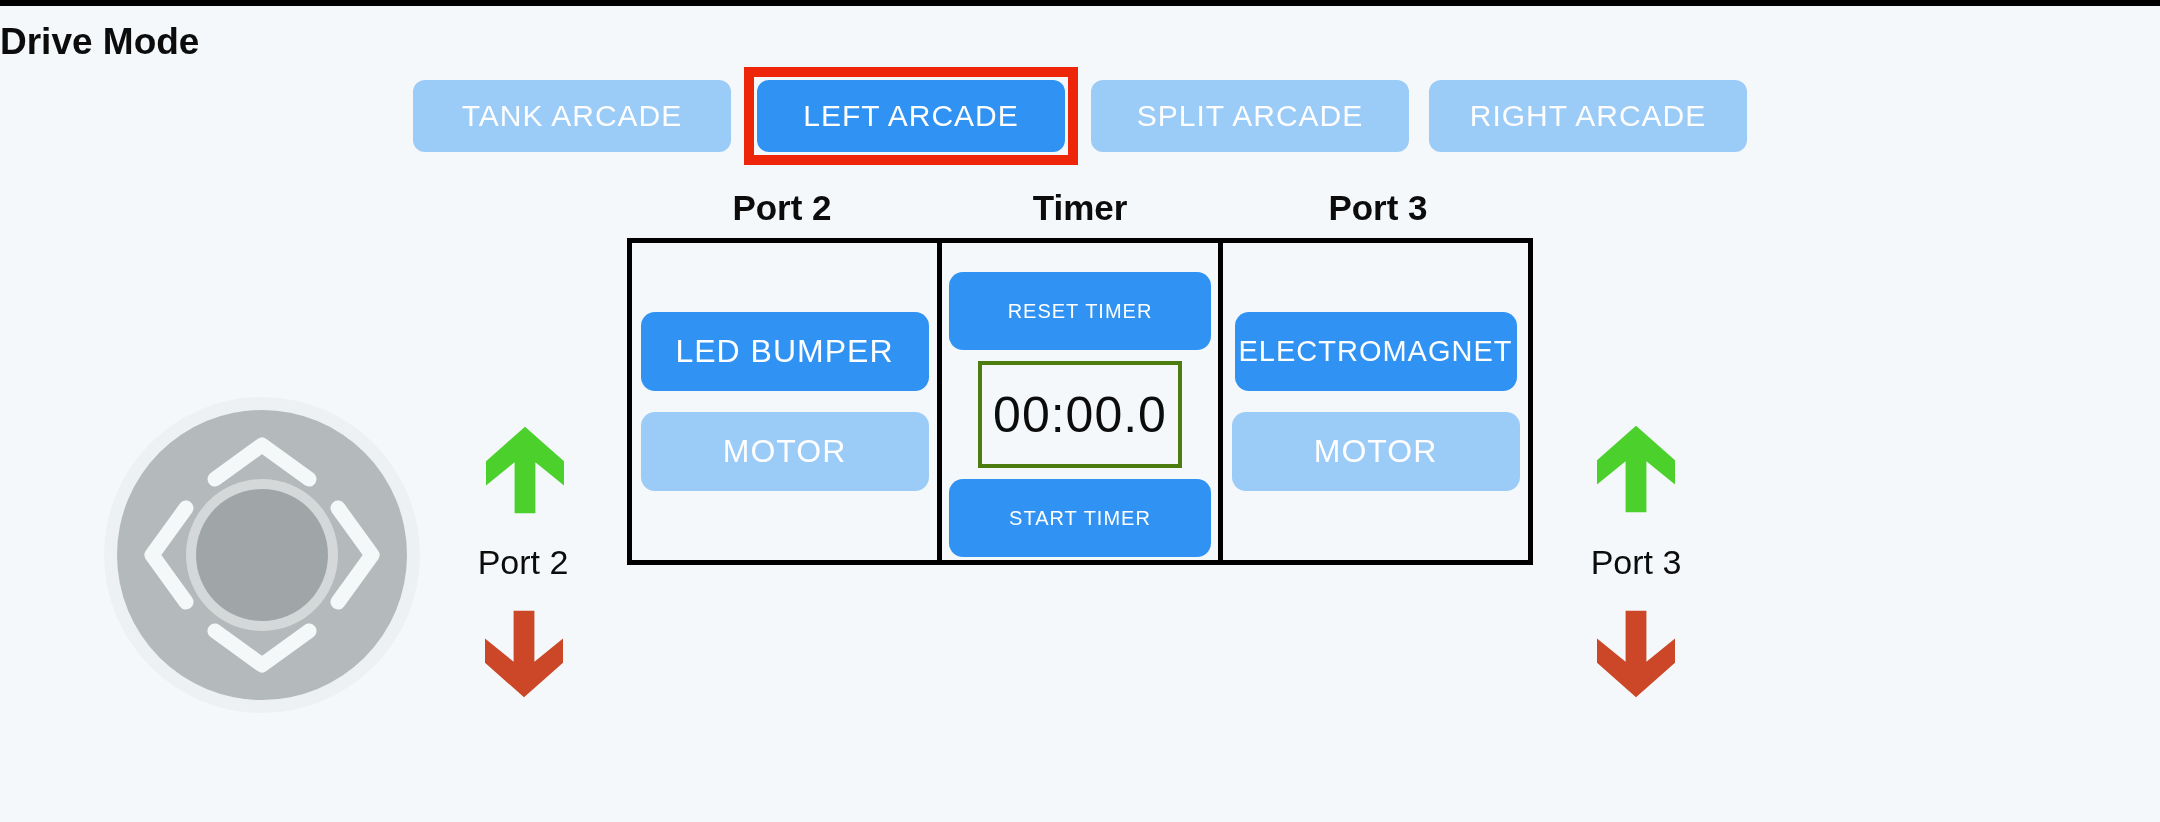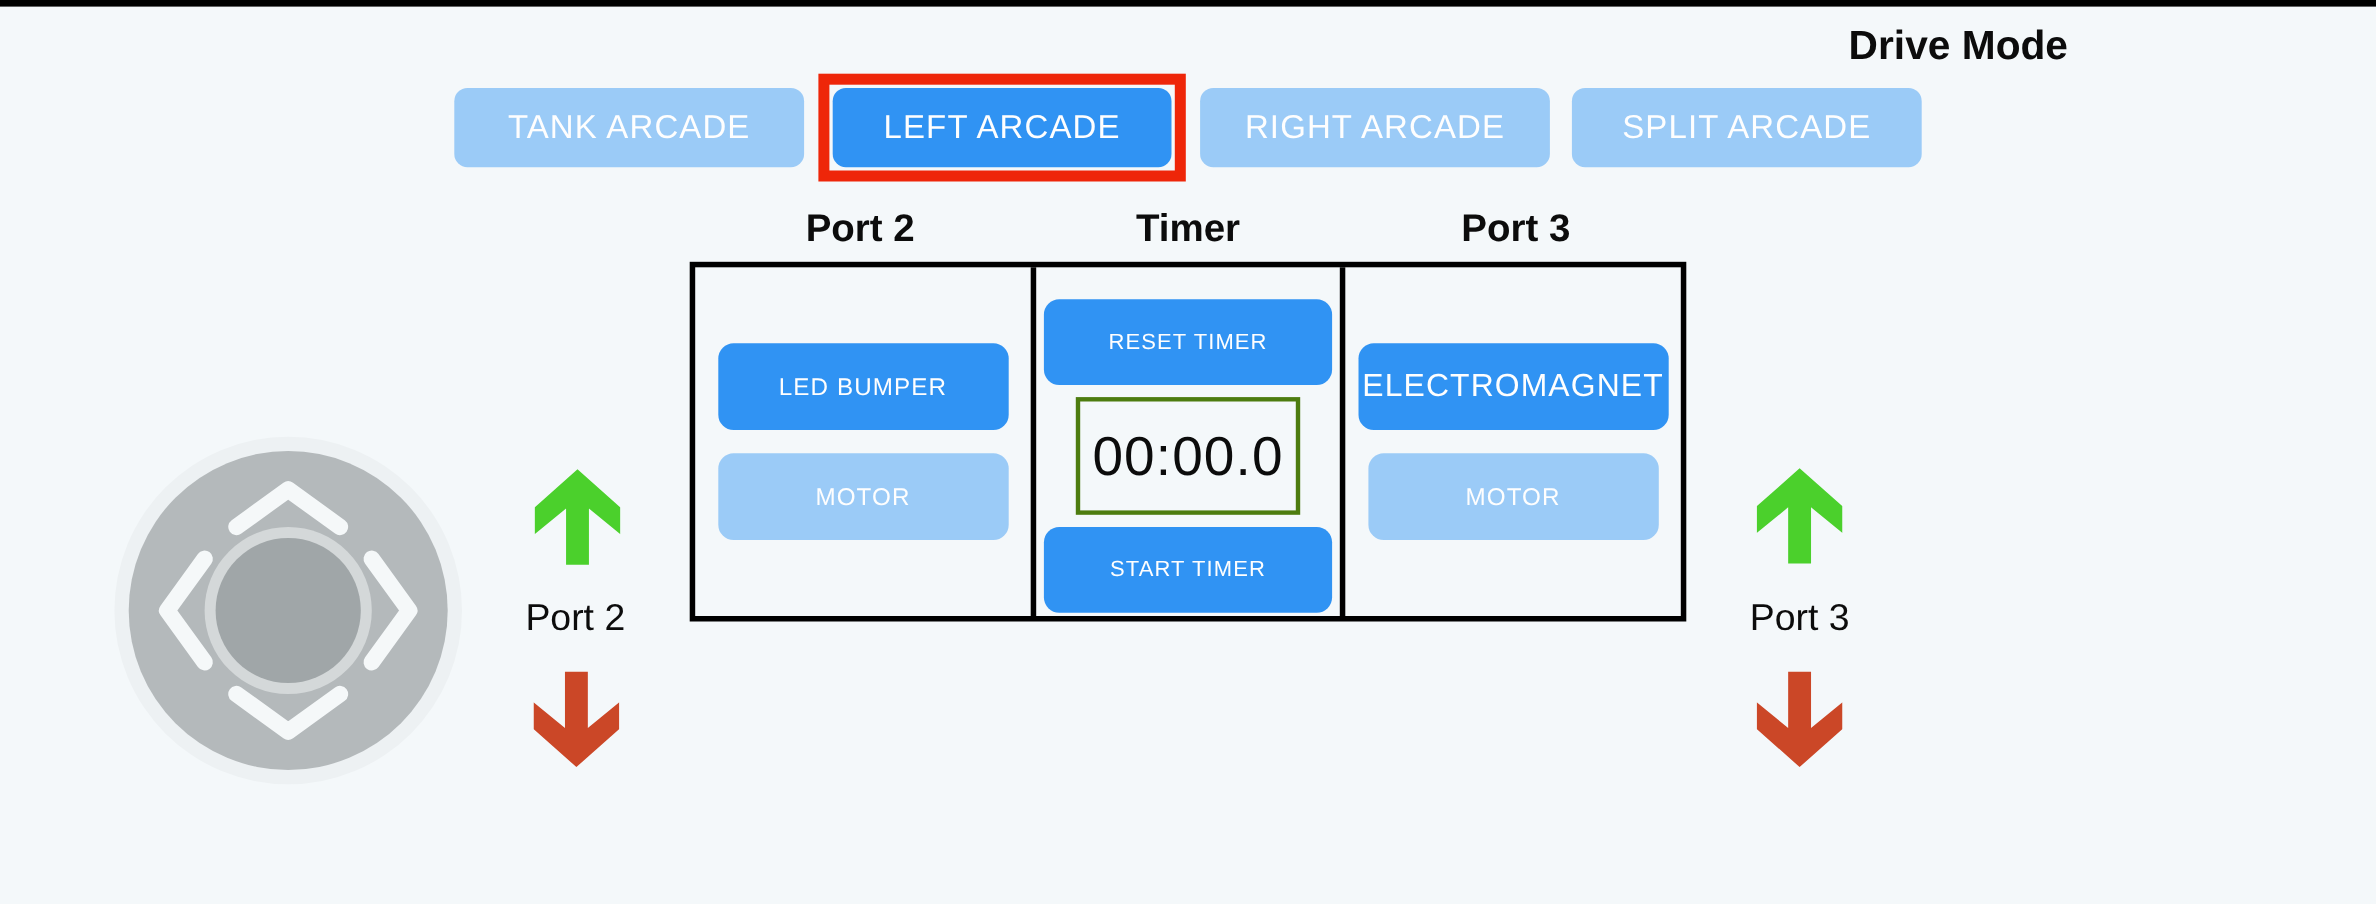--- a/index.html
+++ b/index.html
@@ -11,21 +11,21 @@
   }
   *{box-sizing:border-box;margin:0;padding:0;}
   html,body{width:2160px;height:822px;overflow:hidden;}
   body{
     background:var(--bg);
     font-family:"Liberation Sans","DejaVu Sans",sans-serif;
     position:relative;
   }
   .topbar{position:absolute;left:0;top:0;width:2160px;height:6px;background:var(--top-bar);}
   .title{
-    position:absolute;left:0;top:21px;width:1880px;text-align:right;
+    position:absolute;left:0;top:21px;width:1880px;text-align:left;
     font-size:37px;font-weight:bold;color:var(--text-dark);
   }
   
   .mode-row{
     position:absolute;left:0;top:67px;width:2160px;
     display:flex;justify-content:center;align-items:center;gap:20px;
   }
   .btn{
     border:none;cursor:pointer;color:var(--button-text);
     font-family:"Liberation Sans","DejaVu Sans",sans-serif;
@@ -51,21 +51,21 @@
   
   .panel-table{
     position:absolute;left:627px;top:238px;width:906px;height:327px;
     border:5px solid #000;display:flex;
   }
   .cell{display:flex;flex-direction:column;align-items:center;}
   .cell.port{width:305px;justify-content:center;gap:21px;}
   .cell.timer{width:281px;border-left:5px solid #000;padding-top:29px;gap:11px;}
   .cell.port.right{width:310px;border-left:5px solid #000;}
   .panel-btn{
-    width:264px;height:79px;border-radius:14px;font-size:22px;
+    width:288px;height:79px;border-radius:14px;font-size:32px;
     background:var(--active-blue);
   }
   .panel-btn.inactive{background:var(--inactive-blue);}
   .panel-btn.wide{width:282px;font-size:29px;}
   .timer-btn{width:262px;height:78px;border-radius:14px;font-size:20px;background:var(--active-blue);}
   .timer-display{
     width:204px;height:107px;border:4px solid #4d7c0f;background:var(--bg);
     display:flex;align-items:center;justify-content:center;
     font-size:50px;color:var(--text-dark);letter-spacing:1px;
   }
@@ -96,22 +96,22 @@
 
 <div class="topbar"></div>
 
 <h1 class="title">Drive Mode</h1>
 
 <div class="mode-row">
   <button class="btn mode-btn">TANK ARCADE</button>
   <div class="selected-wrap">
     <button class="btn mode-btn active">LEFT ARCADE</button>
   </div>
+  <button class="btn mode-btn">SPLIT ARCADE</button>
   <button class="btn mode-btn">RIGHT ARCADE</button>
-  <button class="btn mode-btn">SPLIT ARCADE</button>
 </div>
 
 <div class="col-label c1">Port 2</div>
 <div class="col-label c2">Timer</div>
 <div class="col-label c3">Port 3</div>
 
 <div class="panel-table">
   <div class="cell port">
     <button class="btn panel-btn">LED BUMPER</button>
     <button class="btn panel-btn inactive">MOTOR</button>

